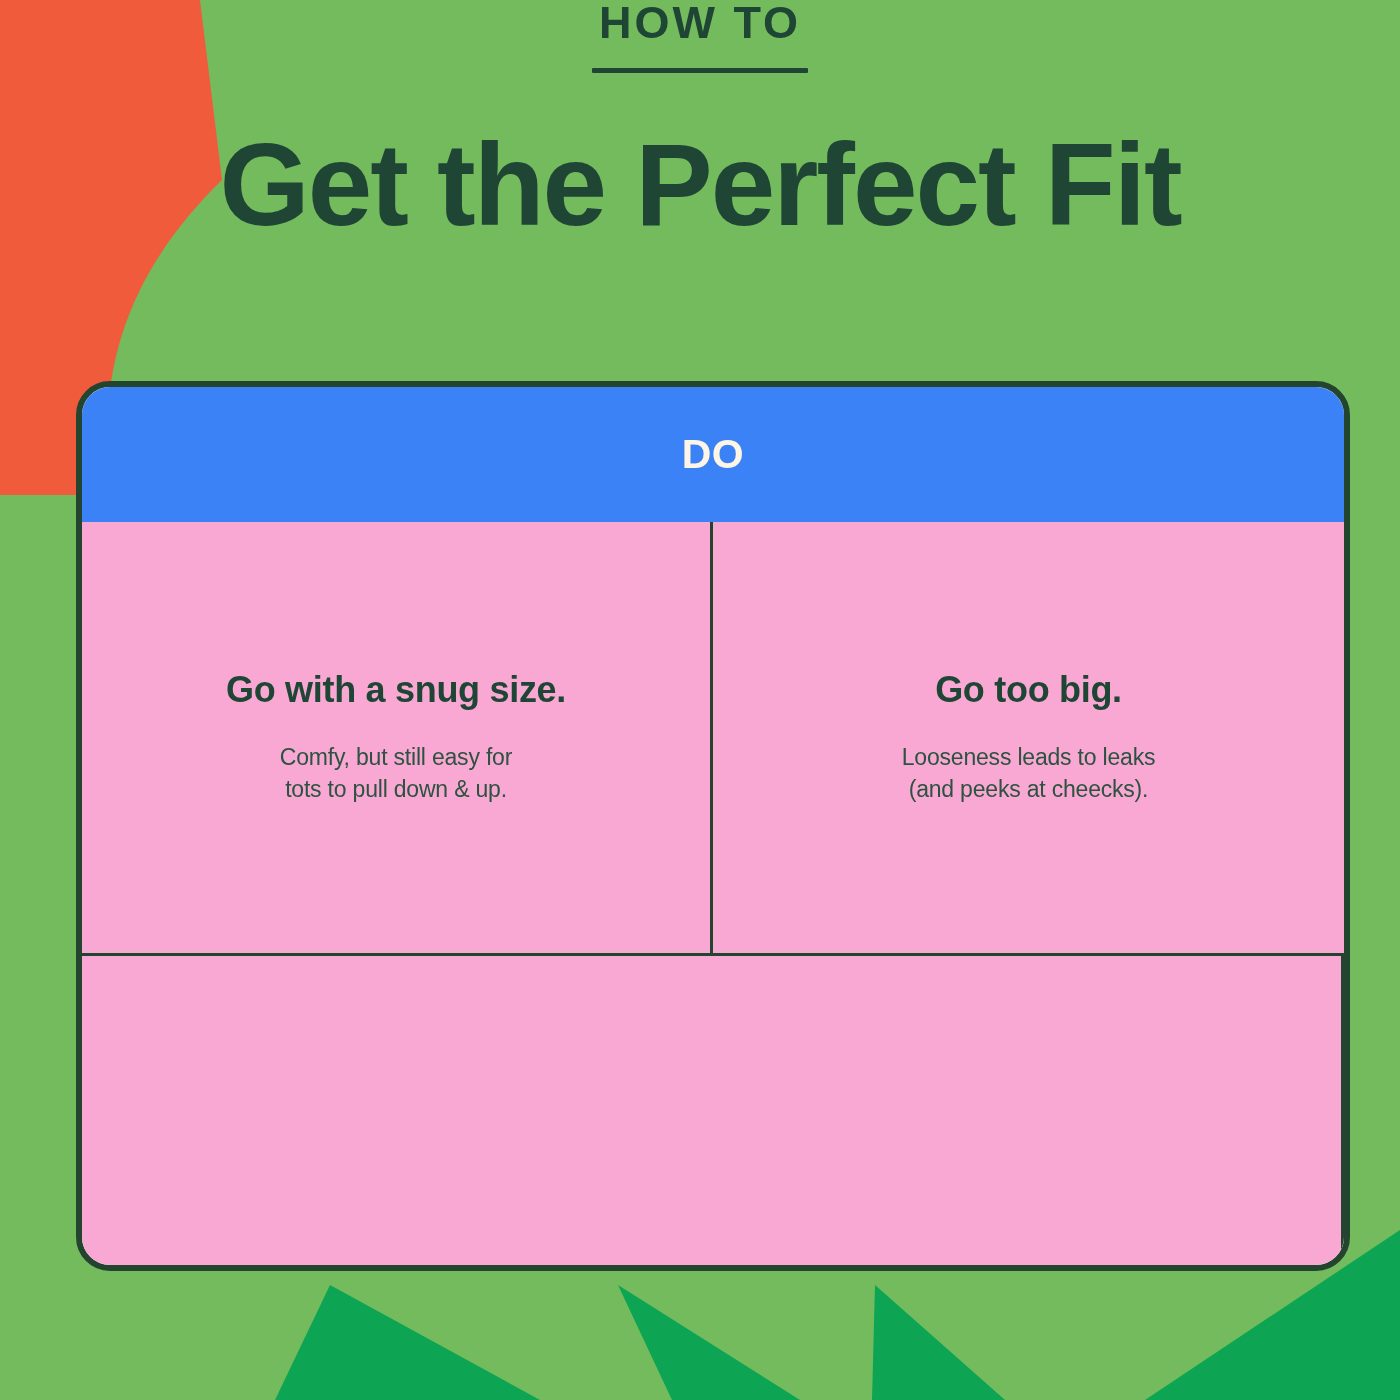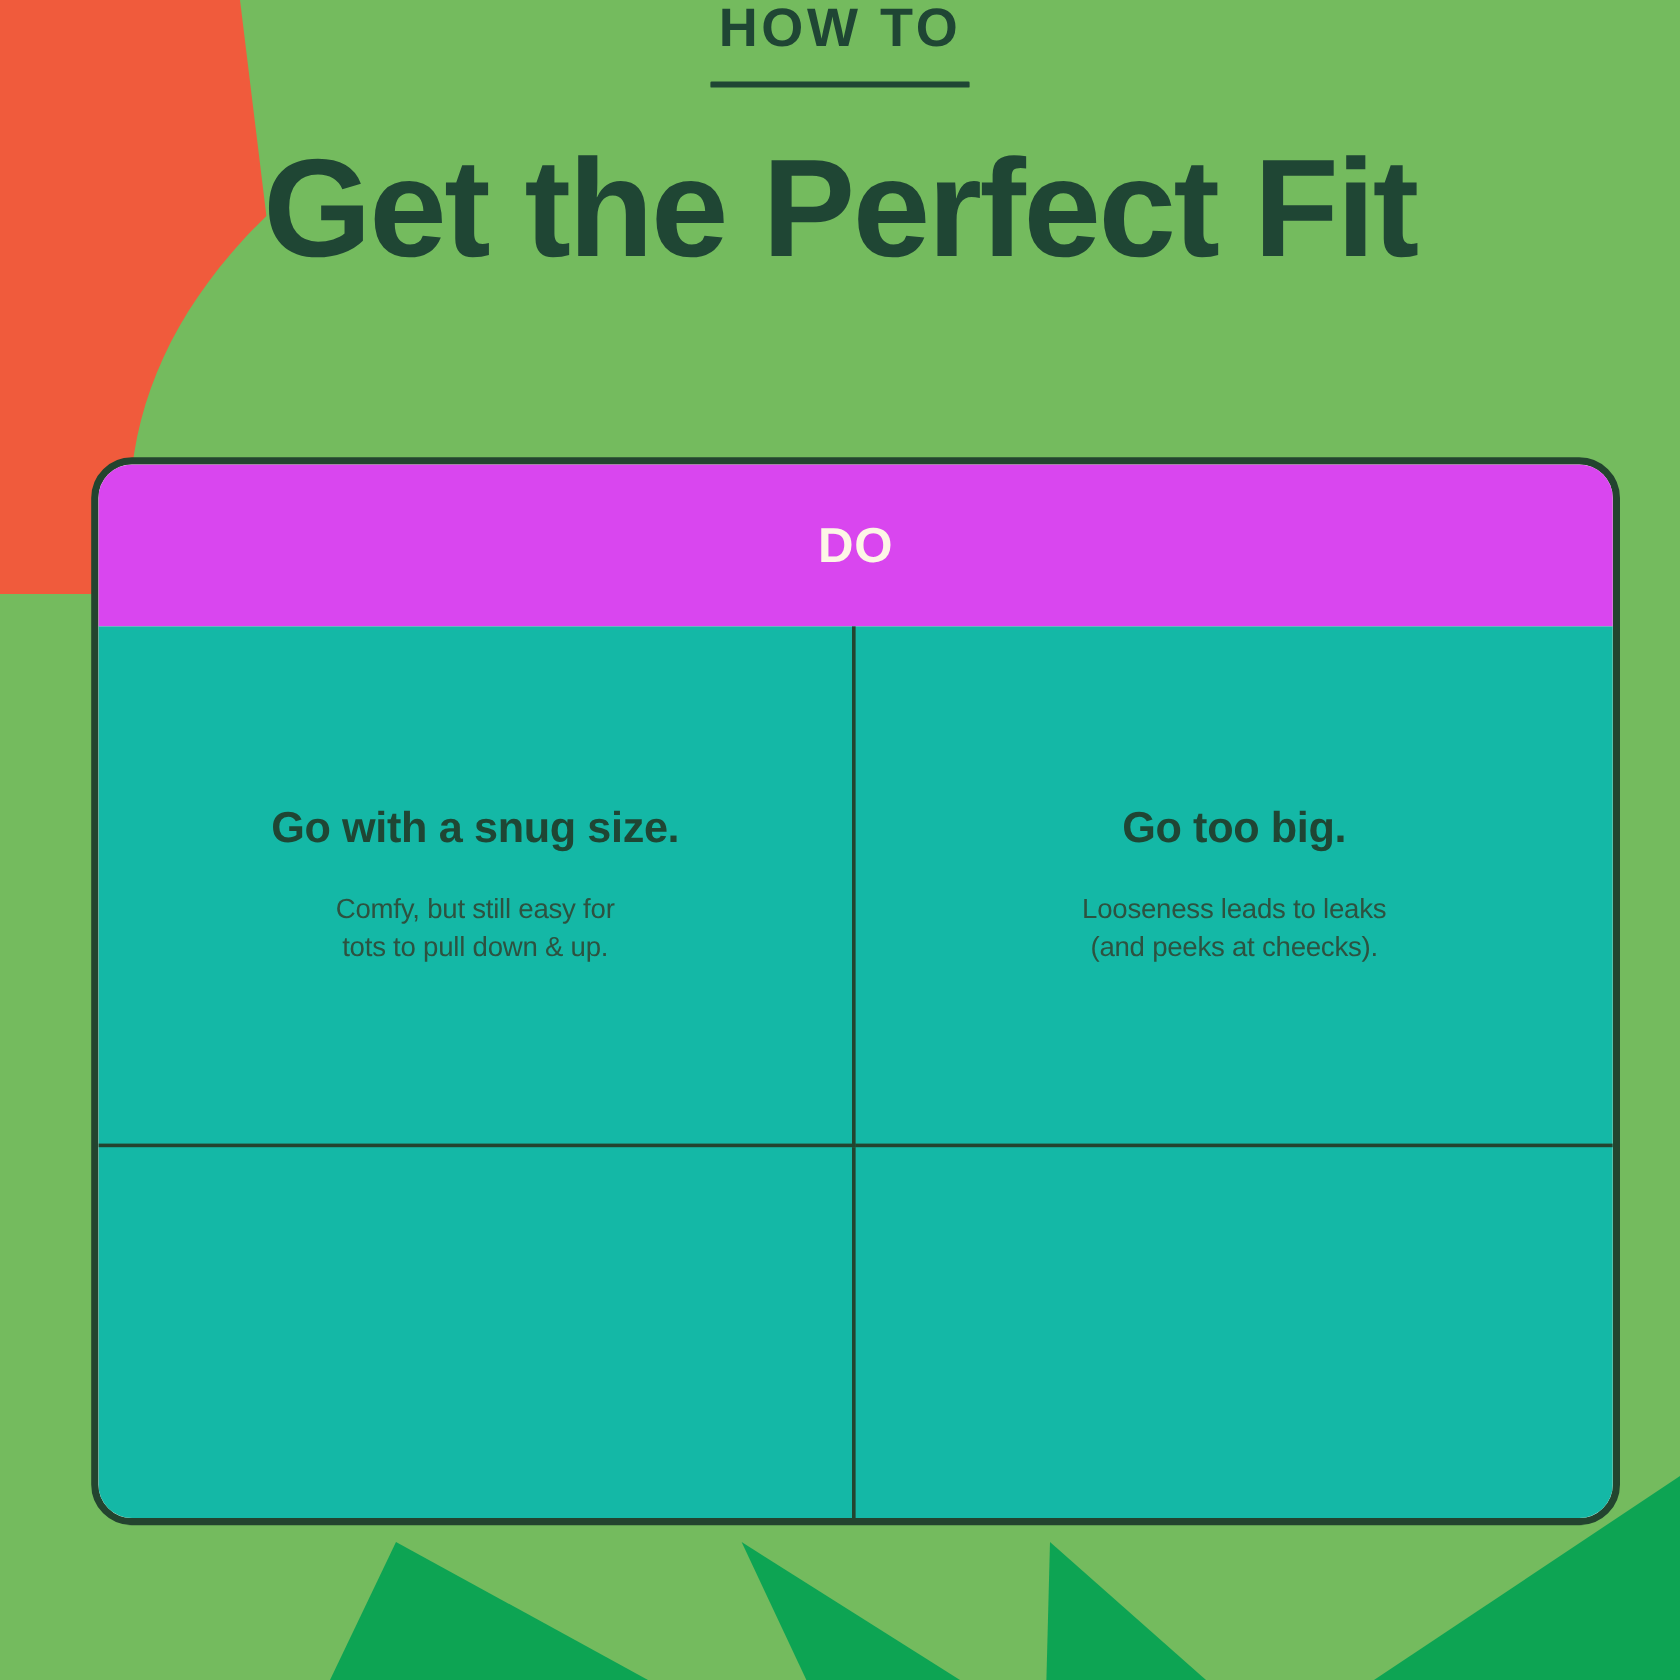--- a/index.html
+++ b/index.html
@@ -57,21 +57,21 @@
     border-radius: 1px;
   }
 
   .main-title {
     font-family: "Liberation Sans", sans-serif;
     font-weight: bold;
     font-size: 116px;
     letter-spacing: -2px;
     color: #1F4634;
     line-height: 1;
-    margin: 4px;
+    margin: 16px;
     padding-top: 38px;
     white-space: nowrap;
   }
 
   
   .card {
     position: absolute;
     left: 76px;
     top: 381px;
     width: 1274px;
@@ -80,40 +80,41 @@
     border: 6px solid #23442F;
     border-radius: 34px;
     box-sizing: border-box;
     overflow: hidden;
     z-index: 6;
   }
 
   .card-header {
     display: flex;
     height: 135px;
-    background: #d946ef;
+    background: #3b82f6;
   }
 
   .card-header-cell {
     flex: 1 1 50%;
     display: flex;
     align-items: center;
     justify-content: center;
     color: #FDF6E6;
     font-family: "Liberation Sans", sans-serif;
     font-weight: bold;
     font-size: 41px;
     letter-spacing: 0.5px;
   }
 
   .card-body {
     display: flex;
     flex-wrap: wrap;
     height: 868px;
-    background: #14b8a6;
+    background: #f9a8d4;
+    justify-content: flex-end;
   }
 
   .cell {
     box-sizing: border-box;
     width: 50%;
     height: 50%;
     display: flex;
     flex-direction: column;
     align-items: center;
     justify-content: center;

